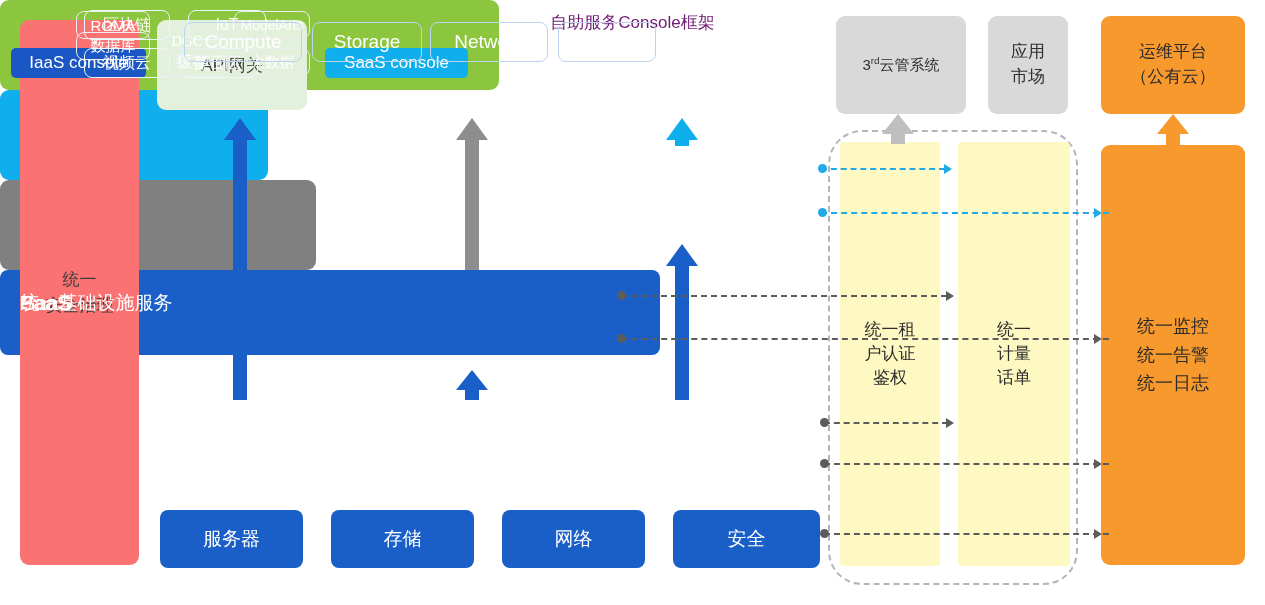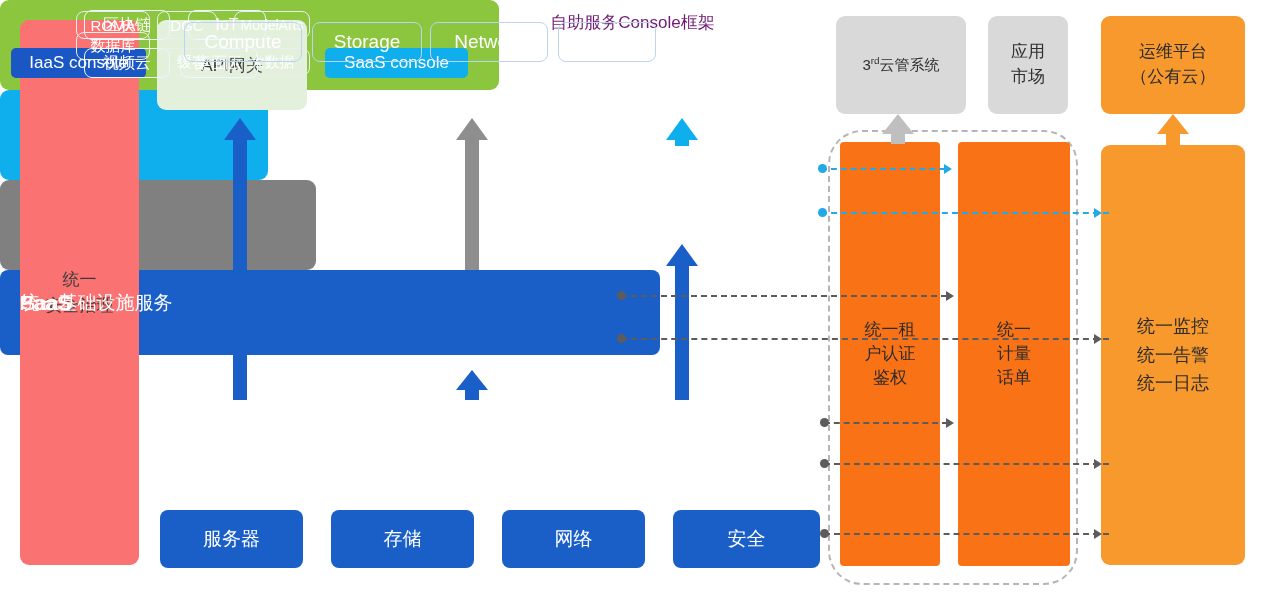--- a/index.html
+++ b/index.html
@@ -71,21 +71,21 @@
     left:1101px;top:145px;width:144px;height:420px;
     background:#F8992E;border-radius:9px;color:#2b2b2b;font-size:18px;line-height:1.6;
   }
 
   
   #shared-services-group{
     position:absolute;left:828px;top:130px;width:250px;height:455px;
     border:2.5px dashed #B5B5B5;border-radius:34px;box-sizing:border-box;
   }
   .grey-col{
-    position:absolute;background:#f97316;border-radius:4px;
+    position:absolute;background:#fef9c3;border-radius:4px;
     display:flex;align-items:center;justify-content:center;text-align:center;
     color:#2b2b2b;font-size:17px;line-height:1.42;
   }
   #col-auth{left:840px;top:142px;width:100px;height:424px;}
   #col-billing{left:958px;top:142px;width:112px;height:424px;}
 
   
   #saas-block{
     left:553px;top:146px;width:268px;height:90px;
     background:#0FAEEC;border-radius:9px;display:block;
@@ -114,21 +114,21 @@
     position:absolute;left:6px;top:0;height:100%;width:78px;
     display:flex;align-items:center;justify-content:center;
     color:#fff;font-size:21px;
   }
   .paas-chip{
     position:absolute;height:28px;border:1.6px solid #EDEDED;border-radius:8px;
     display:flex;align-items:center;justify-content:center;
     color:#fff;font-size:15px;box-sizing:border-box;white-space:nowrap;
   }
   #paas-roma{left:76px;top:11px;width:74px;}
-  #paas-dgc{left:157px;top:11px;width:60px;}
+  #paas-dgc{left:157px;top:27px;width:60px;font-family:Liberation Serif, serif;}
   #paas-modelarts{left:234px;top:11px;width:76px;font-size:14px;}
   #paas-db{left:76px;top:32px;width:74px;}
   #paas-cache{left:157px;top:48px;width:70px;}
   #paas-bigdata{left:234px;top:48px;width:76px;}
 
   
   #infra-bar{
     left:160px;top:400px;width:660px;height:85px;
     background:#1A5FC8;border-radius:8px;display:block;
   }

